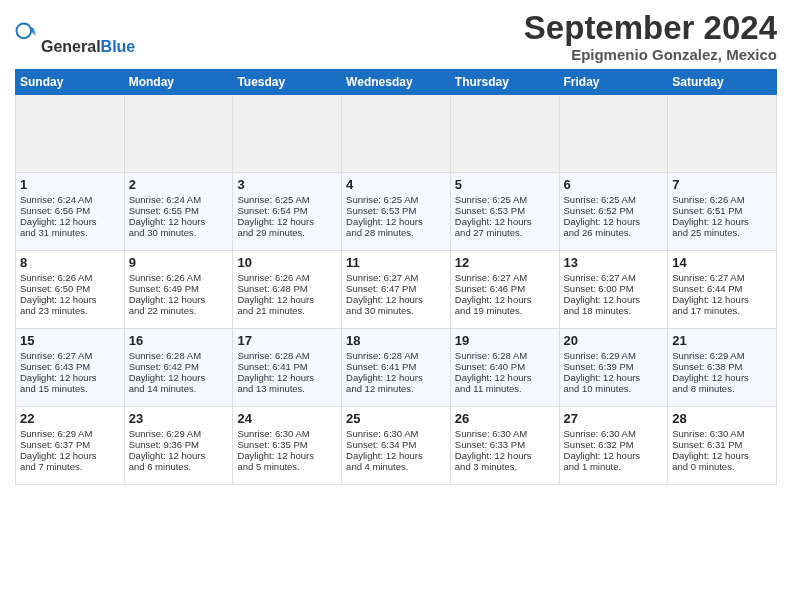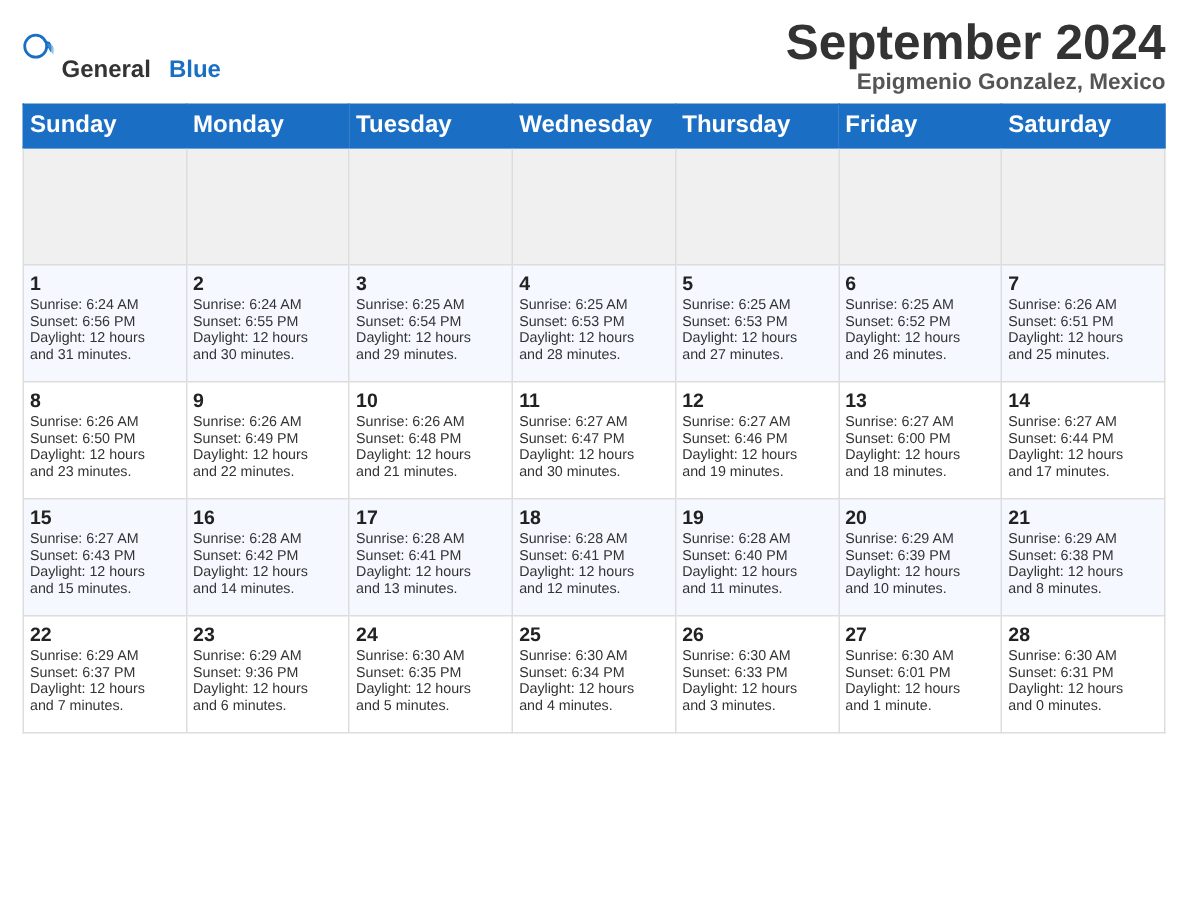--- a/index.html
+++ b/index.html
@@ -57,21 +57,21 @@
       font-weight: bold;
     }
     table {
       width: 100%;
       border-collapse: collapse;
       table-layout: fixed;
     }
     th {
       background: #1a6fc4;
       color: #fff;
-      font-size: 16px;
+      font-size: 12px;
       font-weight: bold;
       padding: 5px 4px;
       text-align: left;
       border: 1px solid #1a6fc4;
     }
     td {
       vertical-align: top;
       font-size: 9.5px;
       color: #333;
       padding: 4px 4px;
@@ -98,21 +98,21 @@
 
 <div class="container">
   <div class="header-row">
     <div class="logo">
       <svg class="logo-icon" viewBox="0 0 30 30">
         <circle cx="12" cy="12" r="10" fill="none" stroke="#1a6fc4" stroke-width="2.5"></circle>
         <path d="M20 8 Q28 5 26 18" fill="#1a6fc4"></path>
         <path d="M22 10 Q30 8 28 20" fill="#4a9fe4" opacity="0.6"></path>
       </svg>
       <div>
-        <div style="display:flex; align-items:baseline; gap:12px;">
+        <div style="display:flex; align-items:baseline; gap:0px;">
           <span class="logo-text-general">General</span>
           <span class="logo-text-blue">Blue</span>
         </div>
       </div>
     </div>
     <div class="title-section">
       <div class="main-title">September 2024</div>
       <div class="subtitle">Epigmenio Gonzalez, Mexico</div>
     </div>
   </div>
@@ -324,21 +324,21 @@
           <td>
             <span class="day-num">26</span>
             <div>Sunrise: 6:30 AM</div>
             <div>Sunset: 6:33 PM</div>
             <div>Daylight: 12 hours</div>
             <div>and 3 minutes.</div>
           </td>
           <td>
             <span class="day-num">27</span>
             <div>Sunrise: 6:30 AM</div>
-            <div>Sunset: 6:01 PM</div>
+            <div>Sunset: 6:32 PM</div>
             <div>Daylight: 12 hours</div>
             <div>and 1 minute.</div>
           </td>
           <td>
             <span class="day-num">28</span>
             <div>Sunrise: 6:30 AM</div>
             <div>Sunset: 6:31 PM</div>
             <div>Daylight: 12 hours</div>
             <div>and 0 minutes.</div>
           </td>

